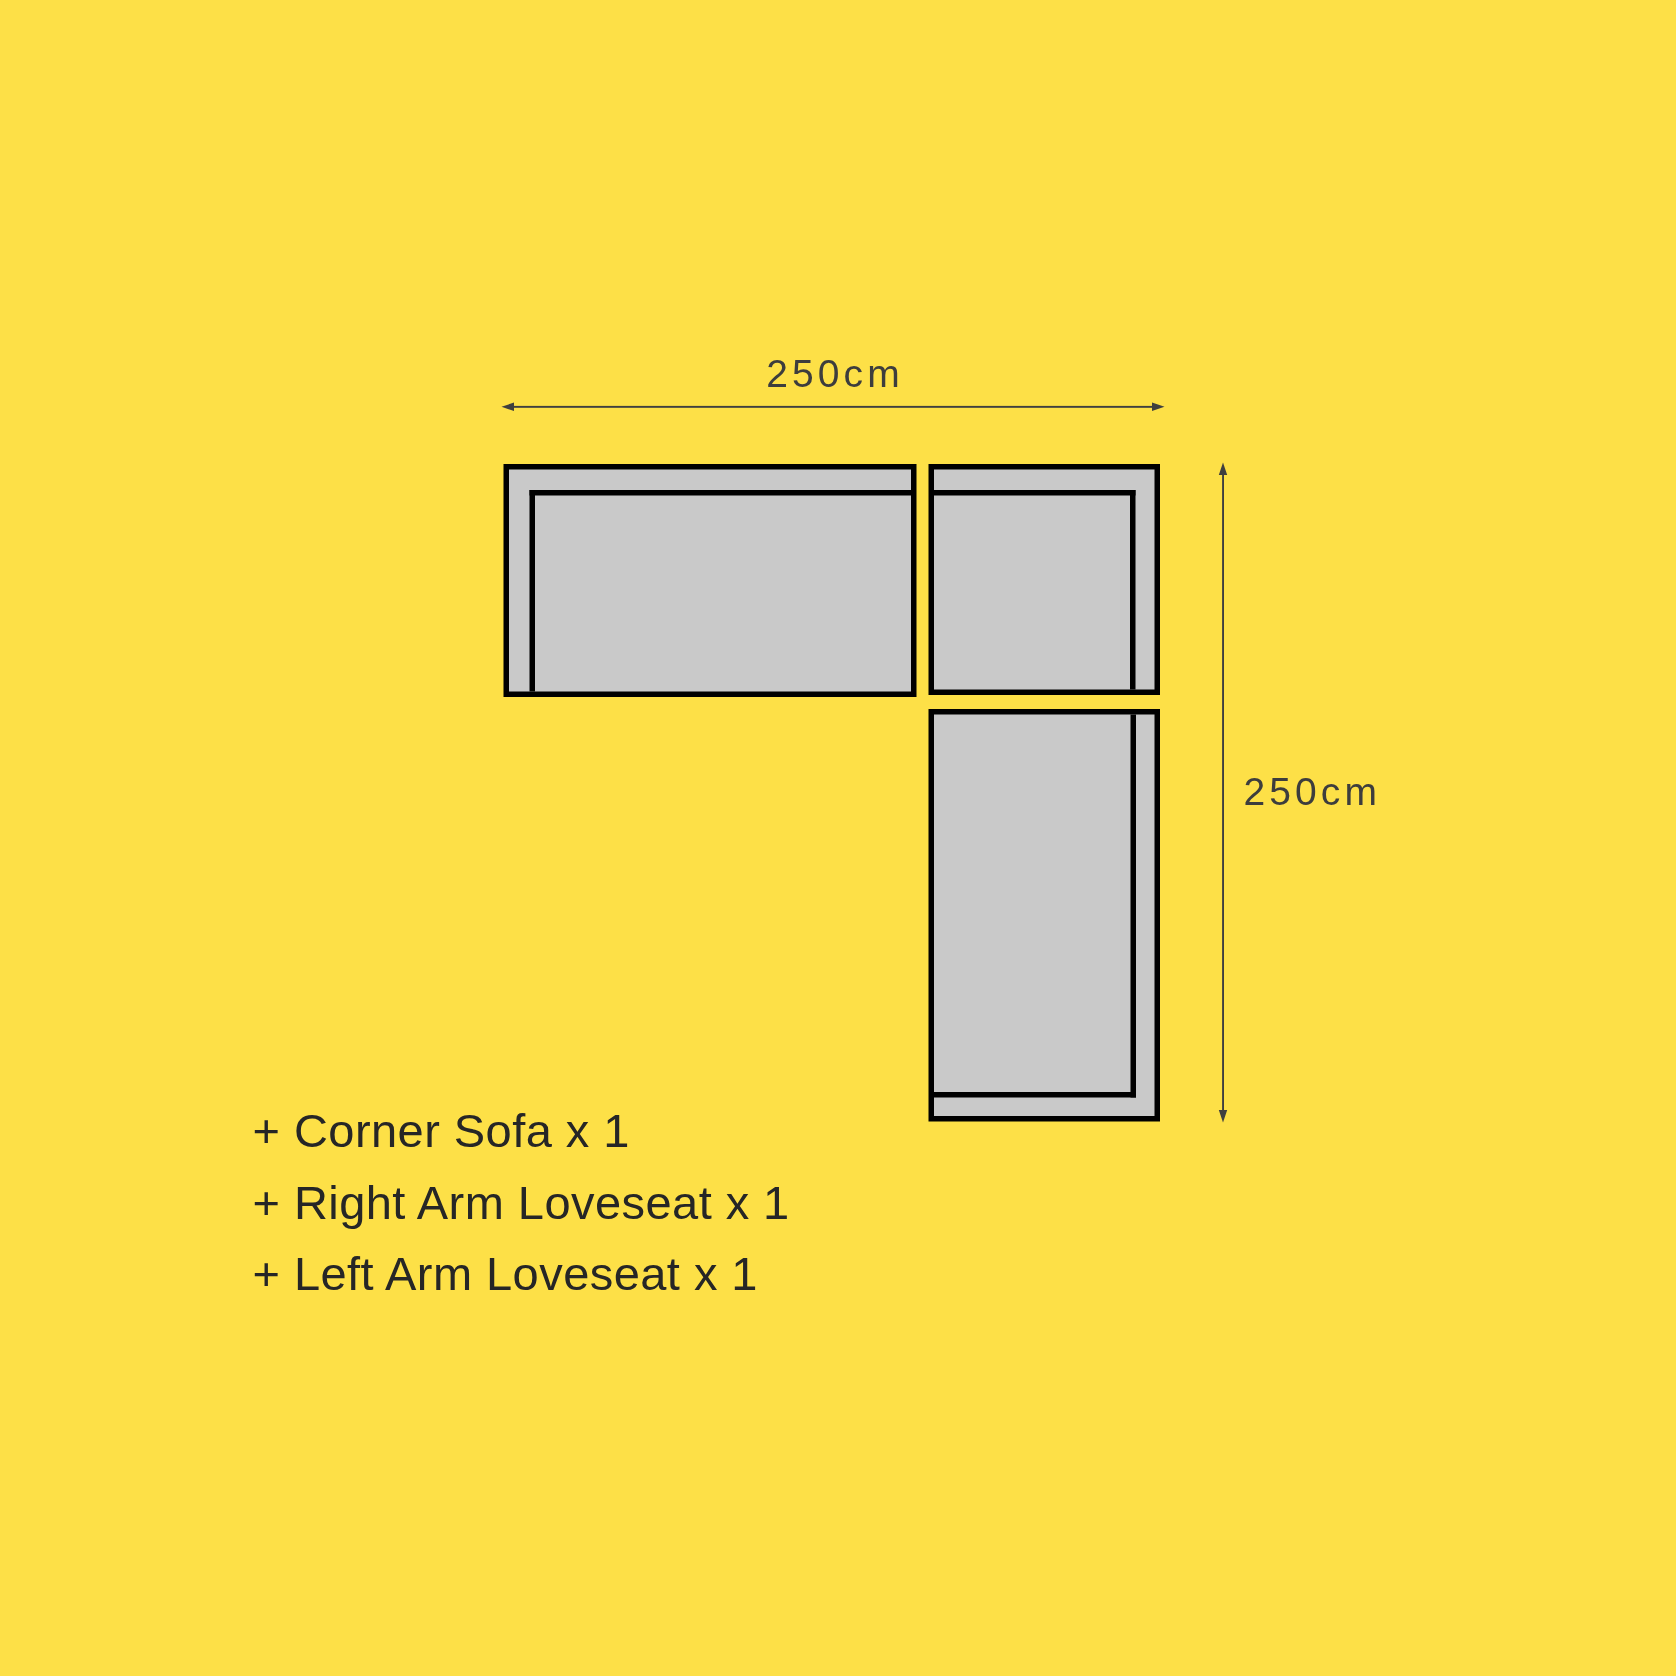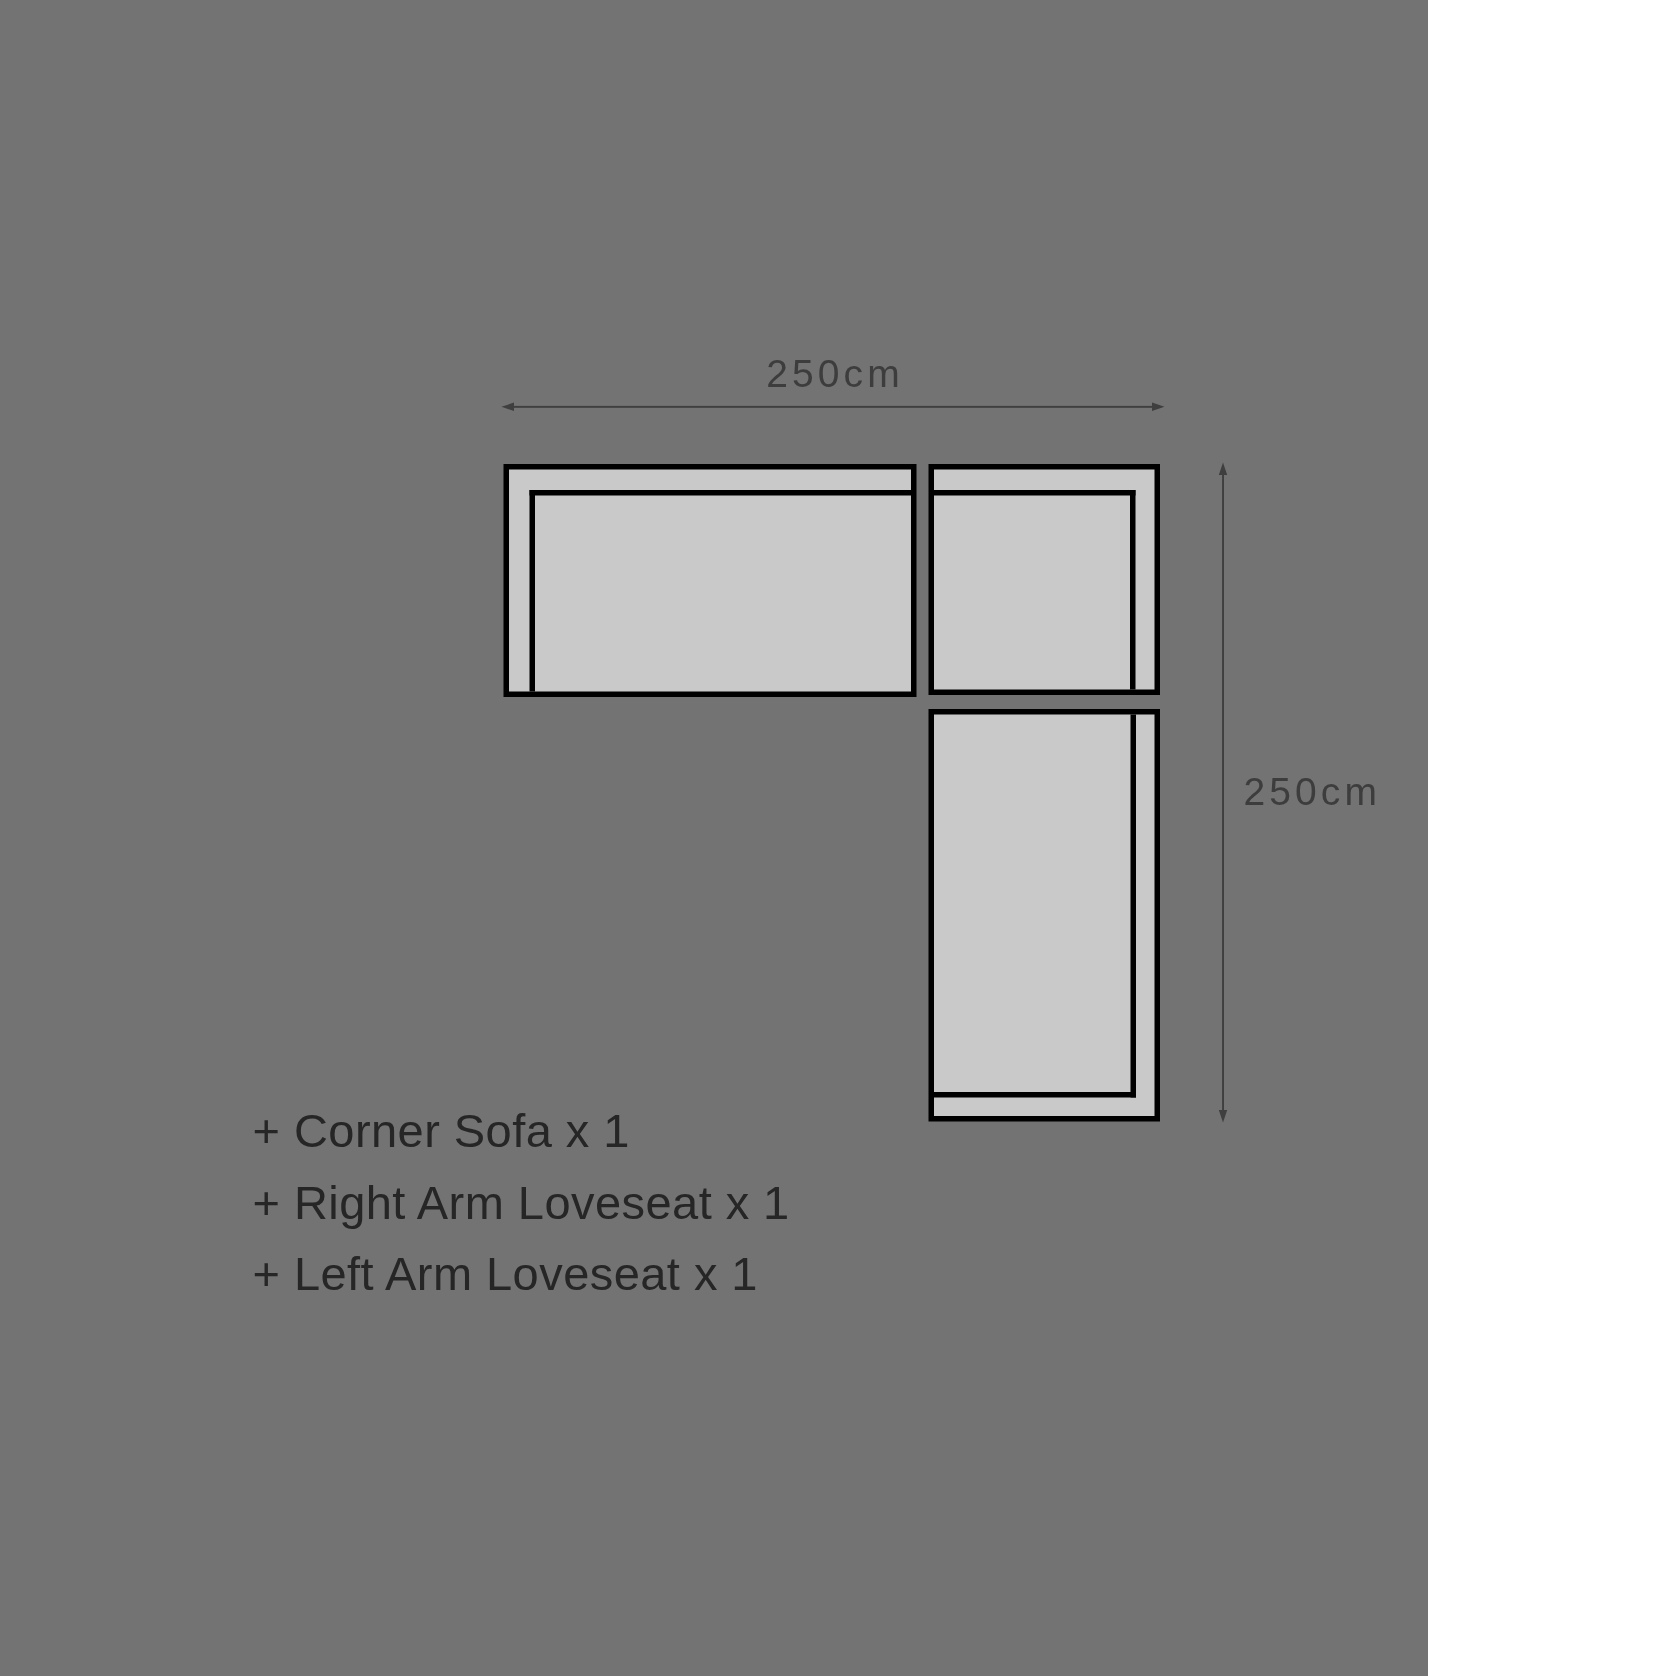--- a/index.html
+++ b/index.html
@@ -1,16 +1,16 @@
 <!DOCTYPE html>
 <html><head>
 <meta charset="utf-8">
 <style>
   html,body{margin:0;padding:0;background:#ffffff;}
-  #page{position:relative;width:1428px;height:1676px;background:#737373;overflow:hidden;
+  #page{position:relative;width:1676px;height:1676px;background:#fde047;overflow:hidden;
         font-family:"Liberation Sans", sans-serif;}
   svg{position:absolute;left:0;top:0;}
 </style>
 </head>
 <body>
 <div id="page">
 <svg width="1676" height="1676" viewBox="0 0 1676 1676">
 
   <g>
     <text x="835" y="387" font-size="39" letter-spacing="4.1" fill="#3d3d3d" text-anchor="middle">250cm</text>

